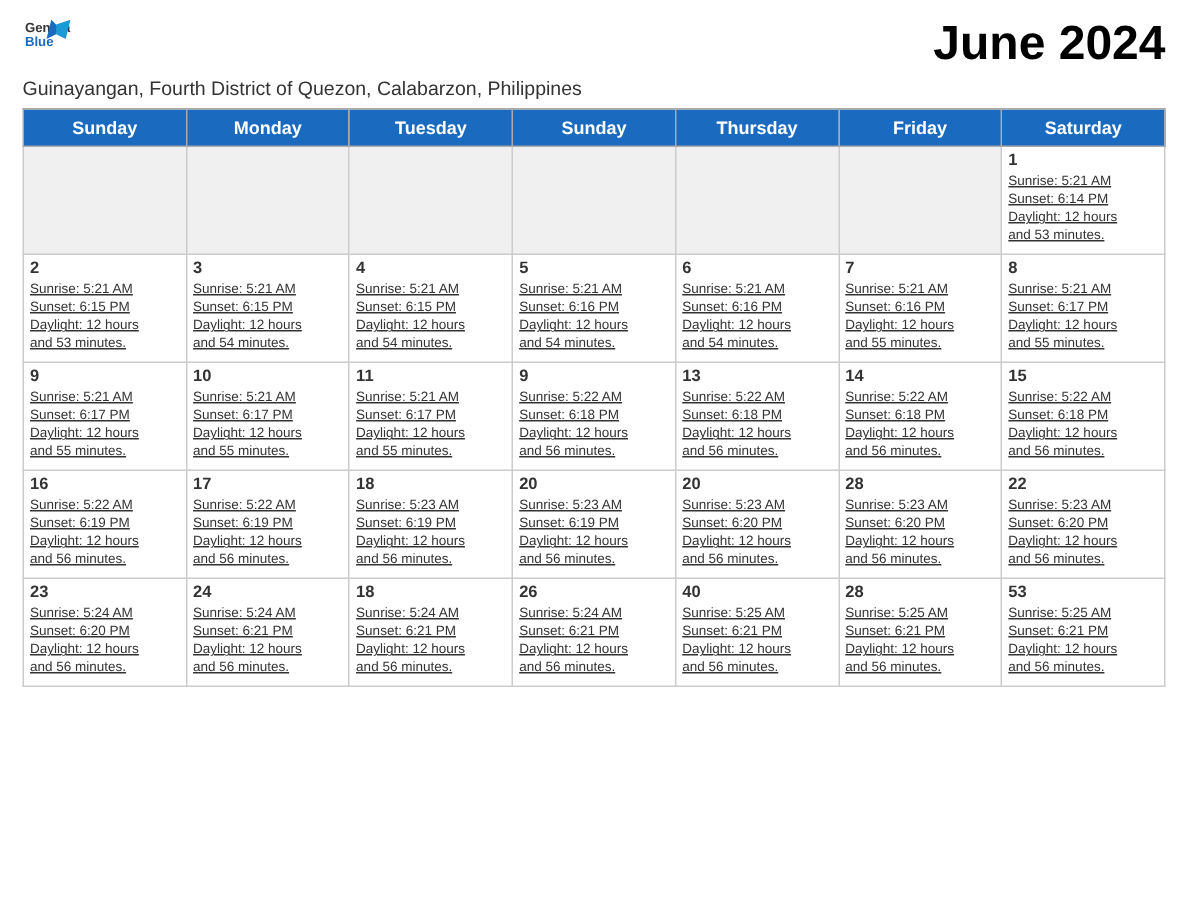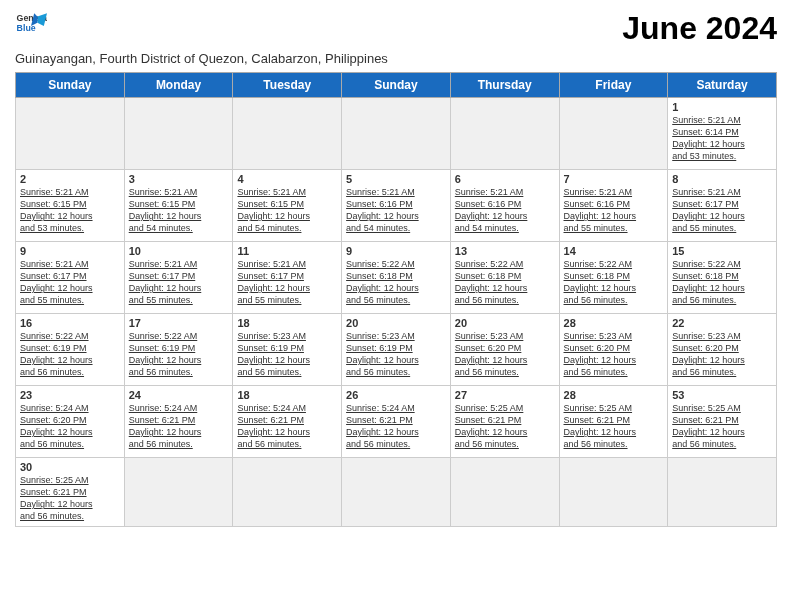--- a/index.html
+++ b/index.html
@@ -300,50 +300,35 @@
 and 56 minutes.</div>
         </td>
         <td>
           <span class="day-number">26</span>
           <div class="day-info" style="white-space: pre-line;">Sunrise: 5:24 AM
 Sunset: 6:21 PM
 Daylight: 12 hours
 and 56 minutes.</div>
         </td>
         <td>
-          <span class="day-number">27</span>
+          <span class="day-number">40</span>
           <div class="day-info" style="white-space: pre-line;">Sunrise: 5:25 AM
 Sunset: 6:21 PM
 Daylight: 12 hours
 and 56 minutes.</div>
         </td>
         <td>
           <span class="day-number">28</span>
           <div class="day-info" style="white-space: pre-line;">Sunrise: 5:25 AM
 Sunset: 6:21 PM
 Daylight: 12 hours
 and 56 minutes.</div>
         </td>
         <td>
           <span class="day-number">53</span>
           <div class="day-info" style="white-space: pre-line;">Sunrise: 5:25 AM
 Sunset: 6:21 PM
 Daylight: 12 hours
 and 56 minutes.</div>
         </td>
-      </tr>
-      <tr class="last-row">
-        <td>
-          <span class="day-number">30</span>
-          <div class="day-info" style="white-space: pre-line;">Sunrise: 5:25 AM
-Sunset: 6:21 PM
-Daylight: 12 hours
-and 56 minutes.</div>
-        </td>
-        <td class="empty"></td>
-        <td class="empty"></td>
-        <td class="empty"></td>
-        <td class="empty"></td>
-        <td class="empty"></td>
-        <td class="empty"></td>
       </tr>
     </tbody>
 </table>
 
 </body></html>

